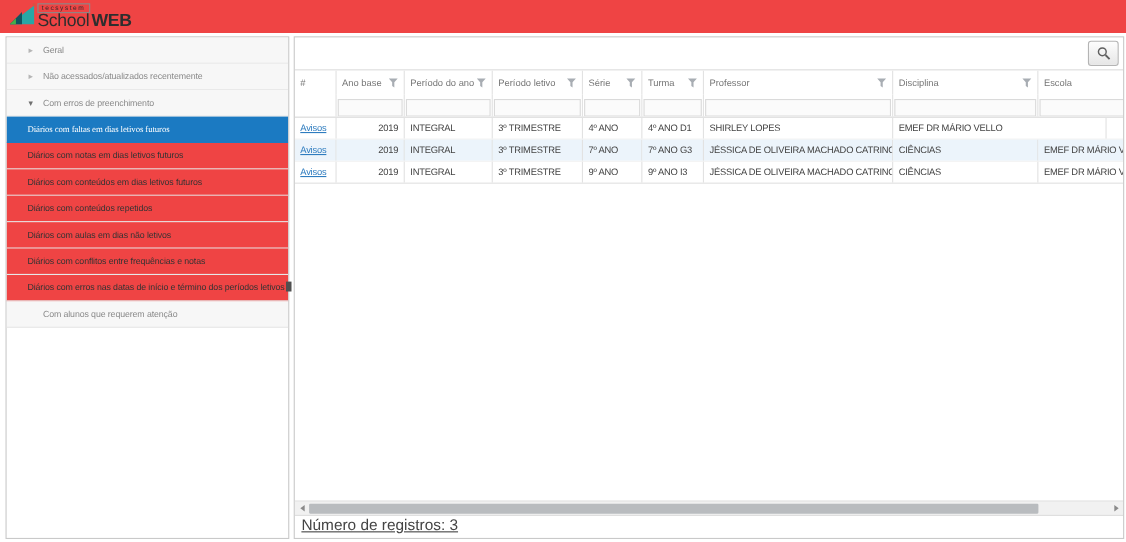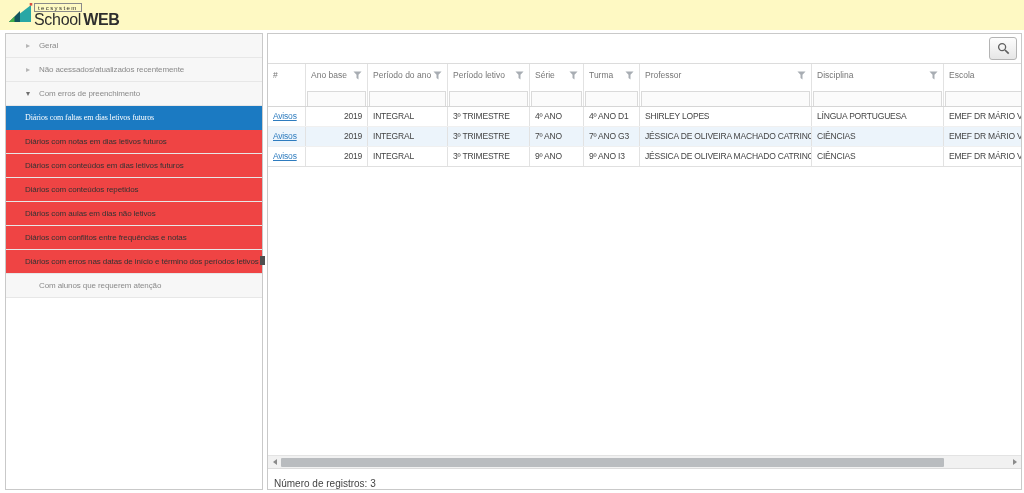--- a/index.html
+++ b/index.html
@@ -1,20 +1,20 @@
 <!DOCTYPE html>
 <html><head>
 <meta charset="utf-8">
 <style>
   * { box-sizing: border-box; margin: 0; padding: 0; }
   html,body { width:1024px; height:493px; background:#fff; overflow:hidden;
     font-family:"Liberation Sans", sans-serif; }
 
   
-  .topbar { height:30px; background:#fef9c3; display:flex; align-items:center; padding-left:7px; }
+  .topbar { height:30px; background:#ef4444; display:flex; align-items:center; padding-left:7px; }
   .logo { display:flex; align-items:flex-start; }
   .logo svg { margin-right:1px; }
   .logo-text { display:flex; flex-direction:column; line-height:1; margin-top:1px; }
   .company { font-size:6px; letter-spacing:1.4px; color:#2c2c2c; border:1px solid #8a8a8a;
     padding:1px 3px 0 3px; align-self:flex-start; }
   .product { font-size:16px; color:#2e2e2e; letter-spacing:-0.3px; margin-top:0px; }
   .product .w { font-weight:bold; margin-left:2px; }
 
   
   .main { position:relative; display:flex; height:463px; padding:3px 2px 3px 5px; }
@@ -65,22 +65,22 @@
   
   .hscroll { height:13px; background:#f1f1f1; border-top:1px solid #e3e3e3; display:flex;
     align-items:center; flex:none; }
   .sarr { width:13px; height:13px; display:flex; align-items:center; justify-content:center; cursor:pointer; }
   .tri-l { width:0; height:0; border-style:solid; border-width:3px 4px 3px 0; border-color:transparent #8a8a8a transparent transparent; }
   .tri-r { width:0; height:0; border-style:solid; border-width:3px 0 3px 4px; border-color:transparent transparent transparent #8a8a8a; }
   .thumb { height:9px; width:88%; background:#b9bcbf; border-radius:1px; cursor:pointer; }
   .scroll-space { flex:1; }
 
   
-  .statusbar { height:21px; border-top:1px solid #dcdcdc; display:flex; align-items:flex-end;
-    padding-left:6px; font-size:10px; color:#444; flex:none; }
+  .statusbar { height:21px; border-top:1px solid #dcdcdc; display:flex; align-items:flex-start;
+    padding-left:6px; font-size:14px; color:#444; flex:none;text-decoration:underline; }
 </style>
 </head>
 <body>
 
 <div class="topbar">
   <div class="logo">
     <svg width="26" height="22" viewBox="0 0 26 22">
       <polygon points="2,20 24,20 24,3" fill="#28a7a5"></polygon>
       <polygon points="2,20 13,9 13,20" fill="#11545f"></polygon>
       <polygon points="2,20 7.5,14.5 7.5,20" fill="#43b049"></polygon>
@@ -229,21 +229,20 @@
       </div>
 
       <div class="grow drow">
         <div class="dc c0"><a href="#">Avisos</a></div>
         <div class="dc c1 num">2019</div>
         <div class="dc c2">INTEGRAL</div>
         <div class="dc c3">3º TRIMESTRE</div>
         <div class="dc c4">4º ANO</div>
         <div class="dc c5">4º ANO D1</div>
         <div class="dc c6">SHIRLEY LOPES</div>
-        <div class="dc c7">LÍNGUA PORTUGUESA</div>
         <div class="dc c8">EMEF DR MÁRIO VELLO</div>
       </div>
       <div class="grow drow alt">
         <div class="dc c0"><a href="#">Avisos</a></div>
         <div class="dc c1 num">2019</div>
         <div class="dc c2">INTEGRAL</div>
         <div class="dc c3">3º TRIMESTRE</div>
         <div class="dc c4">7º ANO</div>
         <div class="dc c5">7º ANO G3</div>
         <div class="dc c6">JÉSSICA DE OLIVEIRA MACHADO CATRINCK</div>

